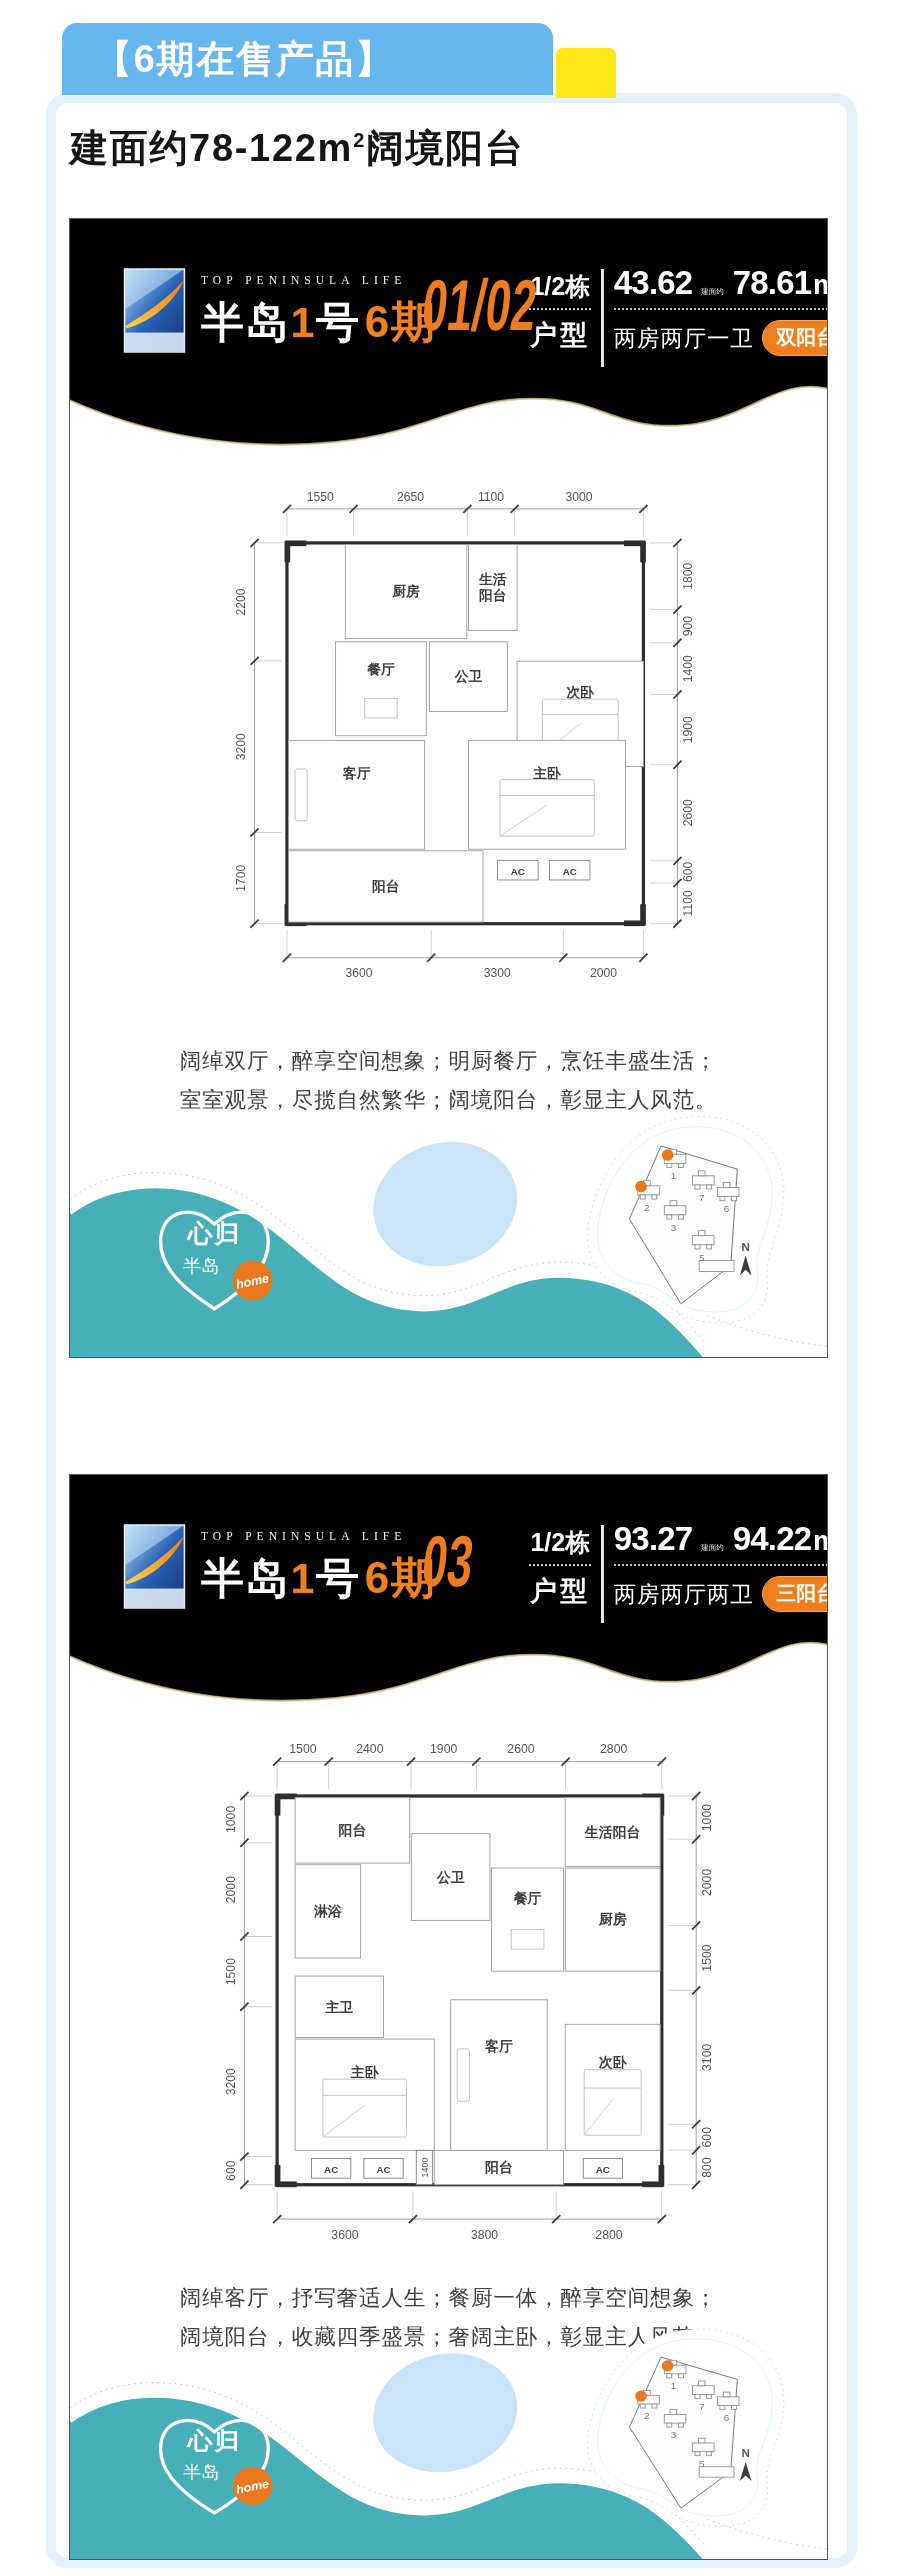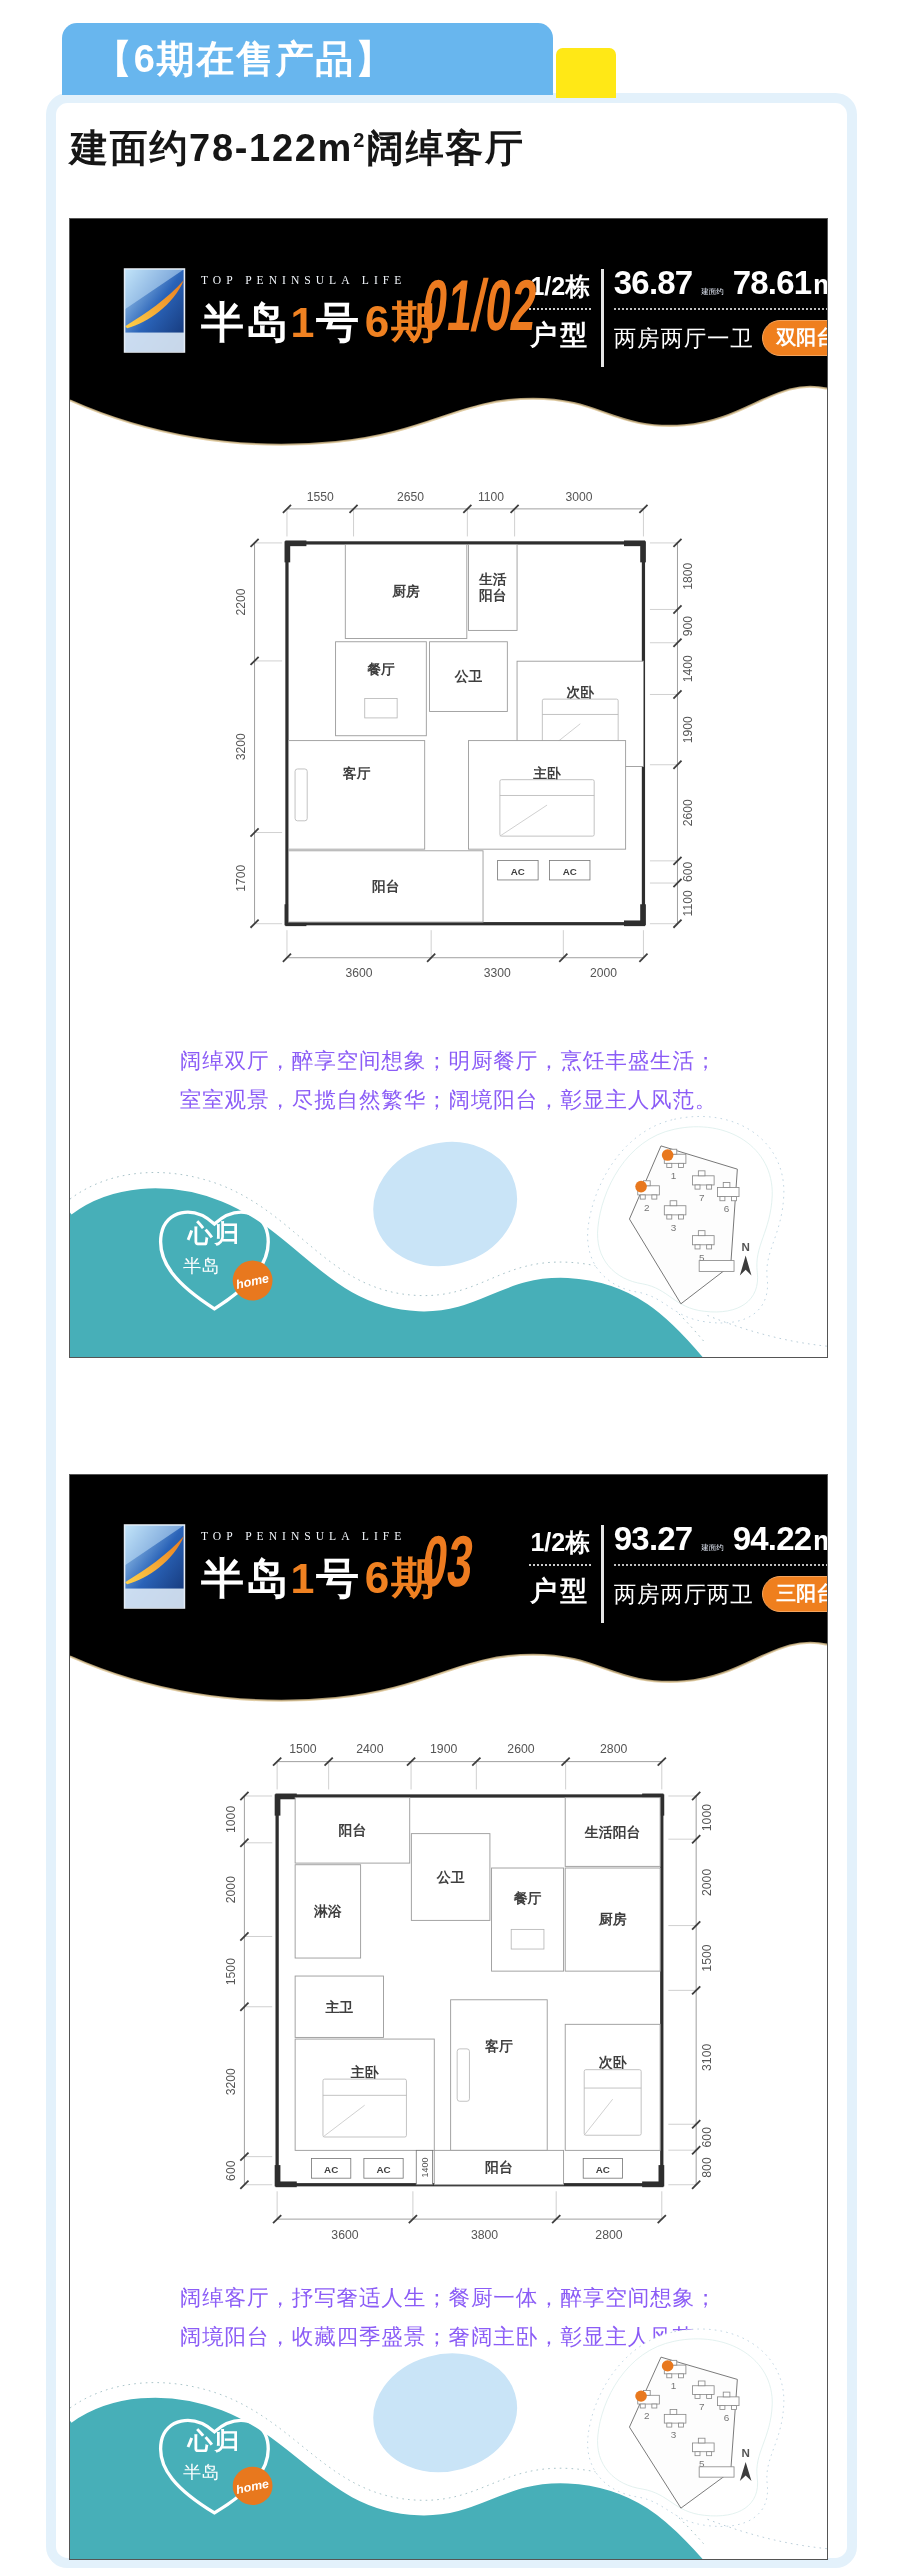--- a/index.html
+++ b/index.html
@@ -54,21 +54,21 @@
   .dash-note{font-size:7.5px;line-height:1;color:#e8eefb;}
   .dash-bar{width:20px;height:3.3px;background:#fff;margin:2.5px auto 0;}
   .area-unit{font-size:28px;font-weight:bold;margin-left:1.7px;}
   .area-sep{border-bottom:2.5px dotted rgba(255,255,255,.75);margin:6.7px 0 10px;width:250px;}
   .layout-row{display:flex;align-items:center;white-space:nowrap;}
   .layout-text{font-size:22.5px;font-weight:normal;letter-spacing:0.8px;}
   .balcony-pill{margin-left:8.3px;background:#ef7f1e;color:#fff;font-size:20px;font-weight:bold;
     border-radius:831px;padding:2.5px 13.3px 4.2px;border:1.7px solid #f5a45c;}
 
   .plan-wrap{display:flex;justify-content:center;margin-top:8.3px;}
-  .desc{width:max-content;margin:0 auto;color:#8b5cf6;font-size:21.6px;letter-spacing:0.8px;line-height:1.8;}
+  .desc{width:max-content;margin:0 auto;color:#404040;font-size:21.6px;letter-spacing:0.8px;line-height:1.8;}
   .card-1 .desc{margin-top:47px;}
   .card-2 .desc{margin-top:11.6px;}
 
   .footer-art{position:absolute;left:0;bottom:0;width:100%;display:block;}
 </style>
 </head>
 <body>
 
 <svg width="0" height="0" style="position:absolute" aria-hidden="true">
   <defs>
@@ -87,21 +87,21 @@
 <div class="page">
 
   <div class="yellow-tab"></div>
   <div class="top-badge">
     <span>【6期在售产品】</span>
   </div>
 
   <div class="panel"></div>
 
   <div class="heading">
-    <span>建面约78-122m</span><sup>2</sup><span>阔绰客厅</span>
+    <span>建面约78-122m</span><sup>2</sup><span>阔境阳台</span>
   </div>
 
   <div class="unit-card card-1">
     <div class="banner">
       <div class="logo-group">
         <svg class="logo-icon" viewBox="0 0 60 82" width="63" height="87">
           <rect x="1.5" y="1.5" width="57" height="79" fill="url(#lg1)" stroke="#e9eef5" stroke-width="1.5"></rect>
           <polygon points="1.5,1.5 58.5,1.5 1.5,40" fill="#cdeafc" opacity="0.5"></polygon>
           <path d="M2,56 C22,44 42,30 58,12 C48,36 24,52 4,58 Z" fill="url(#lg2)"></path>
           <rect x="1.5" y="62" width="57" height="18" fill="#dce9f6" opacity="0.9"></rect>
@@ -116,21 +116,21 @@
       <div class="type-group">
         <div class="unit-no">01/02</div>
         <div class="bldg-block">
           <div class="bldg">1/2栋</div>
           <div class="bldg-sep"></div>
           <div class="type-label">户型</div>
         </div>
         <div class="v-divider"></div>
         <div class="area-block">
           <div class="area-row">
-            <span class="area-num">36.87</span>
+            <span class="area-num">43.62</span>
             <span class="dash-stack">
               <span class="dash-note">建面约</span>
               <span class="dash-bar"></span>
             </span>
             <span class="area-num">78.61</span>
             <span class="area-unit"><span>m</span></span>
           </div>
           <div class="area-sep"></div>
           <div class="layout-row">
             <span class="layout-text">两房两厅一卫</span>

